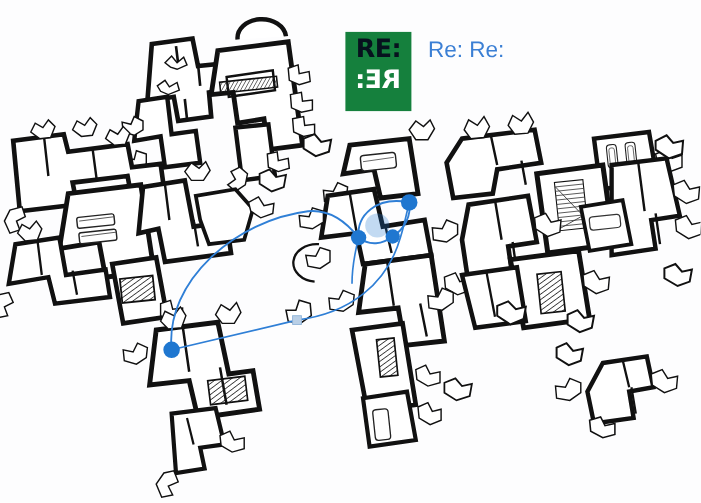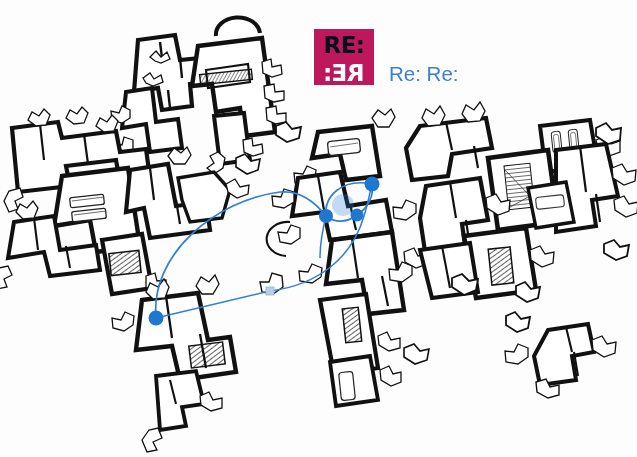--- a/index.html
+++ b/index.html
@@ -27,22 +27,22 @@
     position: absolute;
     left: 314px;
     top: 29px;
     display: flex;
     align-items: flex-start;
     gap: 15px;
     z-index: 20;
   }
   #logo-mark {
     width: 60px;
-    height: 56px;
-    background: #be185d;
+    height: 72px;
+    background: #15803d;
     position: relative;
     flex: 0 0 auto;
     overflow: hidden;
   }
   .logo-row {
     position: absolute;
     left: 0;
     width: 60px;
     height: 30px;
     font-family: "DejaVu Sans", sans-serif;
@@ -58,21 +58,20 @@
   }
   .logo-row.bottom {
     top: 29px;
     color: #ffffff;
     transform: scaleX(-1);
   }
   #title-text {
     display: flex;
     flex-direction: column;
     padding-top: 2px;
-    margin-top: 28px;
   }
   .title-line {
     color: #3b7fd4;
     font-size: 20.5px;
     line-height: 30px;
     white-space: nowrap;
     font-family: "Liberation Sans", sans-serif;
   }
 </style>
 </head>

